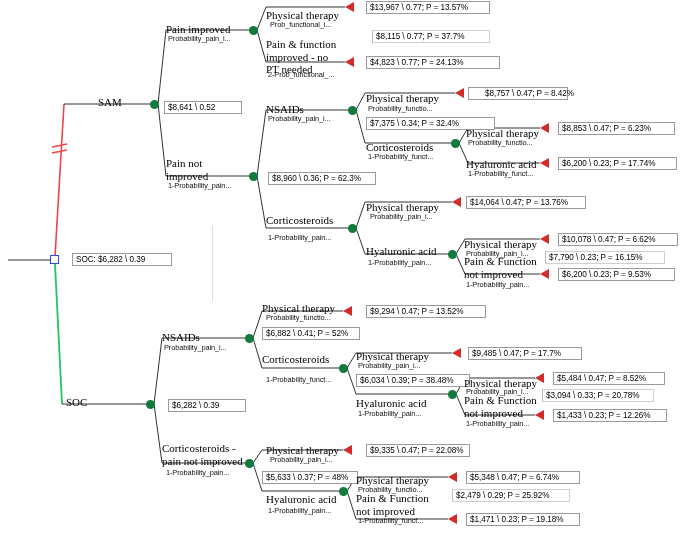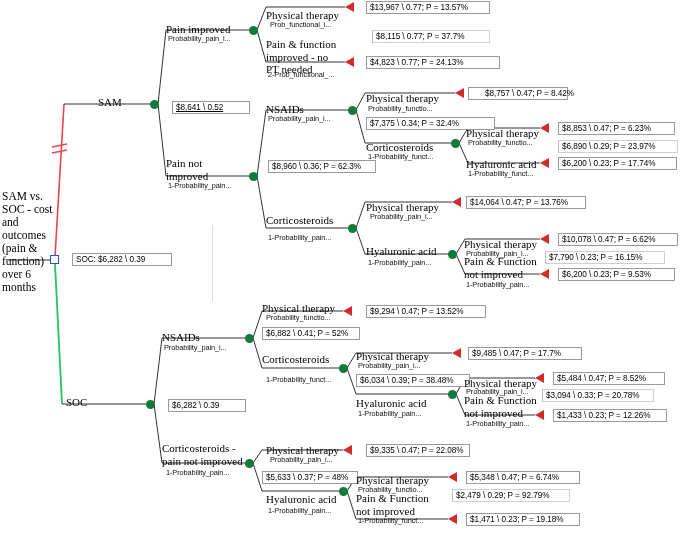--- a/index.html
+++ b/index.html
@@ -102,29 +102,28 @@
       <line x1="347" y1="491" x2="356" y2="477"></line>
       <line x1="356" y1="477" x2="448" y2="477"></line>
       <line x1="347" y1="491" x2="356" y2="519"></line>
       <line x1="356" y1="519" x2="448" y2="519"></line>
     </g>
   </svg>
 
   <div class="vartifact" style="left:212px;top:226px;height:60px;"></div>
   <div class="vartifact" style="left:212px;top:281px;height:20px;"></div>
 
-  <div class="rootlbl" style="left:2px;top:190px;width:56px;">SAM vs. SOC  - cost and outcomes (pain &amp; function) over 6 months</div>
   <div class="decision" style="left:50px;top:255px;"></div>
   <div class="vbox" style="left:72px;top:253px;width:100px;">SOC: $6,282 \ 0.39</div>
 
   <div class="lbl" style="left:98px;top:88px;">SAM</div>
   <div class="lbl" style="left:66px;top:388px;">SOC</div>
 
   <div class="chance" style="left:150px;top:100px;"></div>
-  <div class="vbox" style="left:172px;top:101px;width:78px;text-decoration:underline;">$8,641 \ 0.52</div>
+  <div class="vbox" style="left:164px;top:101px;width:78px;">$8,641 \ 0.52</div>
 
   <div class="lbl" style="left:166px;top:15px;">Pain improved</div>
   <div class="plbl" style="left:168px;top:34px;">Probability_pain_i...</div>
 
   <div class="lbl wrap" style="left:166px;top:149px;width:66px;">Pain not improved</div>
   <div class="plbl" style="left:168px;top:181px;">1-Probability_pain...</div>
 
   <div class="chance" style="left:249px;top:26px;"></div>
   <div class="lbl" style="left:266px;top:1px;">Physical therapy</div>
   <div class="plbl" style="left:270px;top:20px;">Prob_functional_i...</div>
@@ -133,21 +132,21 @@
 
   <div class="term" style="left:345px;top:2px;"></div>
   <div class="vbox" style="left:366px;top:1px;width:124px;">$13,967 \ 0.77; P = 13.57%</div>
 
   <div class="vbox ghost" style="left:372px;top:30px;width:118px;">$8,115 \ 0.77; P = 37.7%</div>
 
   <div class="term" style="left:345px;top:57px;"></div>
   <div class="vbox" style="left:366px;top:56px;width:134px;">$4,823 \ 0.77; P = 24.13%</div>
 
   <div class="chance" style="left:249px;top:172px;"></div>
-  <div class="vbox" style="left:268px;top:160px;width:108px;">$8,960 \ 0.36; P = 62.3%</div>
+  <div class="vbox" style="left:268px;top:172px;width:108px;">$8,960 \ 0.36; P = 62.3%</div>
 
   <div class="lbl" style="left:266px;top:95px;">NSAIDs</div>
   <div class="plbl" style="left:268px;top:114px;">Probability_pain_i...</div>
 
   <div class="lbl" style="left:266px;top:206px;">Corticosteroids</div>
   <div class="plbl" style="left:268px;top:233px;">1-Probability_pain...</div>
 
   <div class="chance" style="left:348px;top:106px;"></div>
   <div class="lbl" style="left:366px;top:84px;">Physical therapy</div>
   <div class="plbl" style="left:368px;top:104px;">Probability_functio...</div>
@@ -159,21 +158,20 @@
   <div class="vbox" style="left:468px;top:87px;width:100px;padding-left:16px;">$8,757 \ 0.47; P = 8.42%</div>
 
   <div class="chance" style="left:451px;top:139px;"></div>
   <div class="lbl" style="left:466px;top:119px;">Physical therapy</div>
   <div class="plbl" style="left:468px;top:138px;">Probability_functio...</div>
   <div class="lbl" style="left:466px;top:150px;">Hyaluronic acid</div>
   <div class="plbl" style="left:468px;top:169px;">1-Probability_funct...</div>
 
   <div class="term" style="left:540px;top:123px;"></div>
   <div class="vbox" style="left:558px;top:122px;width:117px;">$8,853 \ 0.47; P = 6.23%</div>
-  <div class="vbox ghost" style="left:558px;top:140px;width:120px;">$6,890 \ 0.29; P = 23.97%</div>
   <div class="term" style="left:540px;top:158px;"></div>
   <div class="vbox" style="left:558px;top:157px;width:119px;">$6,200 \ 0.23; P = 17.74%</div>
 
   <div class="chance" style="left:348px;top:224px;"></div>
   <div class="lbl" style="left:366px;top:193px;">Physical therapy</div>
   <div class="plbl" style="left:370px;top:212px;">Probability_pain_i...</div>
   <div class="lbl" style="left:366px;top:237px;">Hyaluronic acid</div>
   <div class="plbl" style="left:368px;top:258px;">1-Probability_pain...</div>
 
   <div class="term" style="left:452px;top:197px;"></div>
@@ -243,17 +241,17 @@
   <div class="vbox" style="left:366px;top:444px;width:104px;">$9,335 \ 0.47; P = 22.08%</div>
 
   <div class="chance" style="left:339px;top:487px;"></div>
   <div class="lbl" style="left:356px;top:466px;">Physical therapy</div>
   <div class="plbl" style="left:358px;top:485px;">Probability_functio...</div>
   <div class="lbl wrap" style="left:356px;top:484px;width:78px;">Pain &amp; Function not improved</div>
   <div class="plbl" style="left:358px;top:516px;">1-Probability_funct...</div>
 
   <div class="term" style="left:448px;top:472px;"></div>
   <div class="vbox" style="left:466px;top:471px;width:114px;">$5,348 \ 0.47; P = 6.74%</div>
-  <div class="vbox ghost" style="left:452px;top:489px;width:118px;">$2,479 \ 0.29; P = 92.79%</div>
+  <div class="vbox ghost" style="left:452px;top:489px;width:118px;">$2,479 \ 0.29; P = 25.92%</div>
   <div class="term" style="left:448px;top:514px;"></div>
   <div class="vbox" style="left:466px;top:513px;width:114px;">$1,471 \ 0.23; P = 19.18%</div>
 
 </div>
 
 </body></html>

